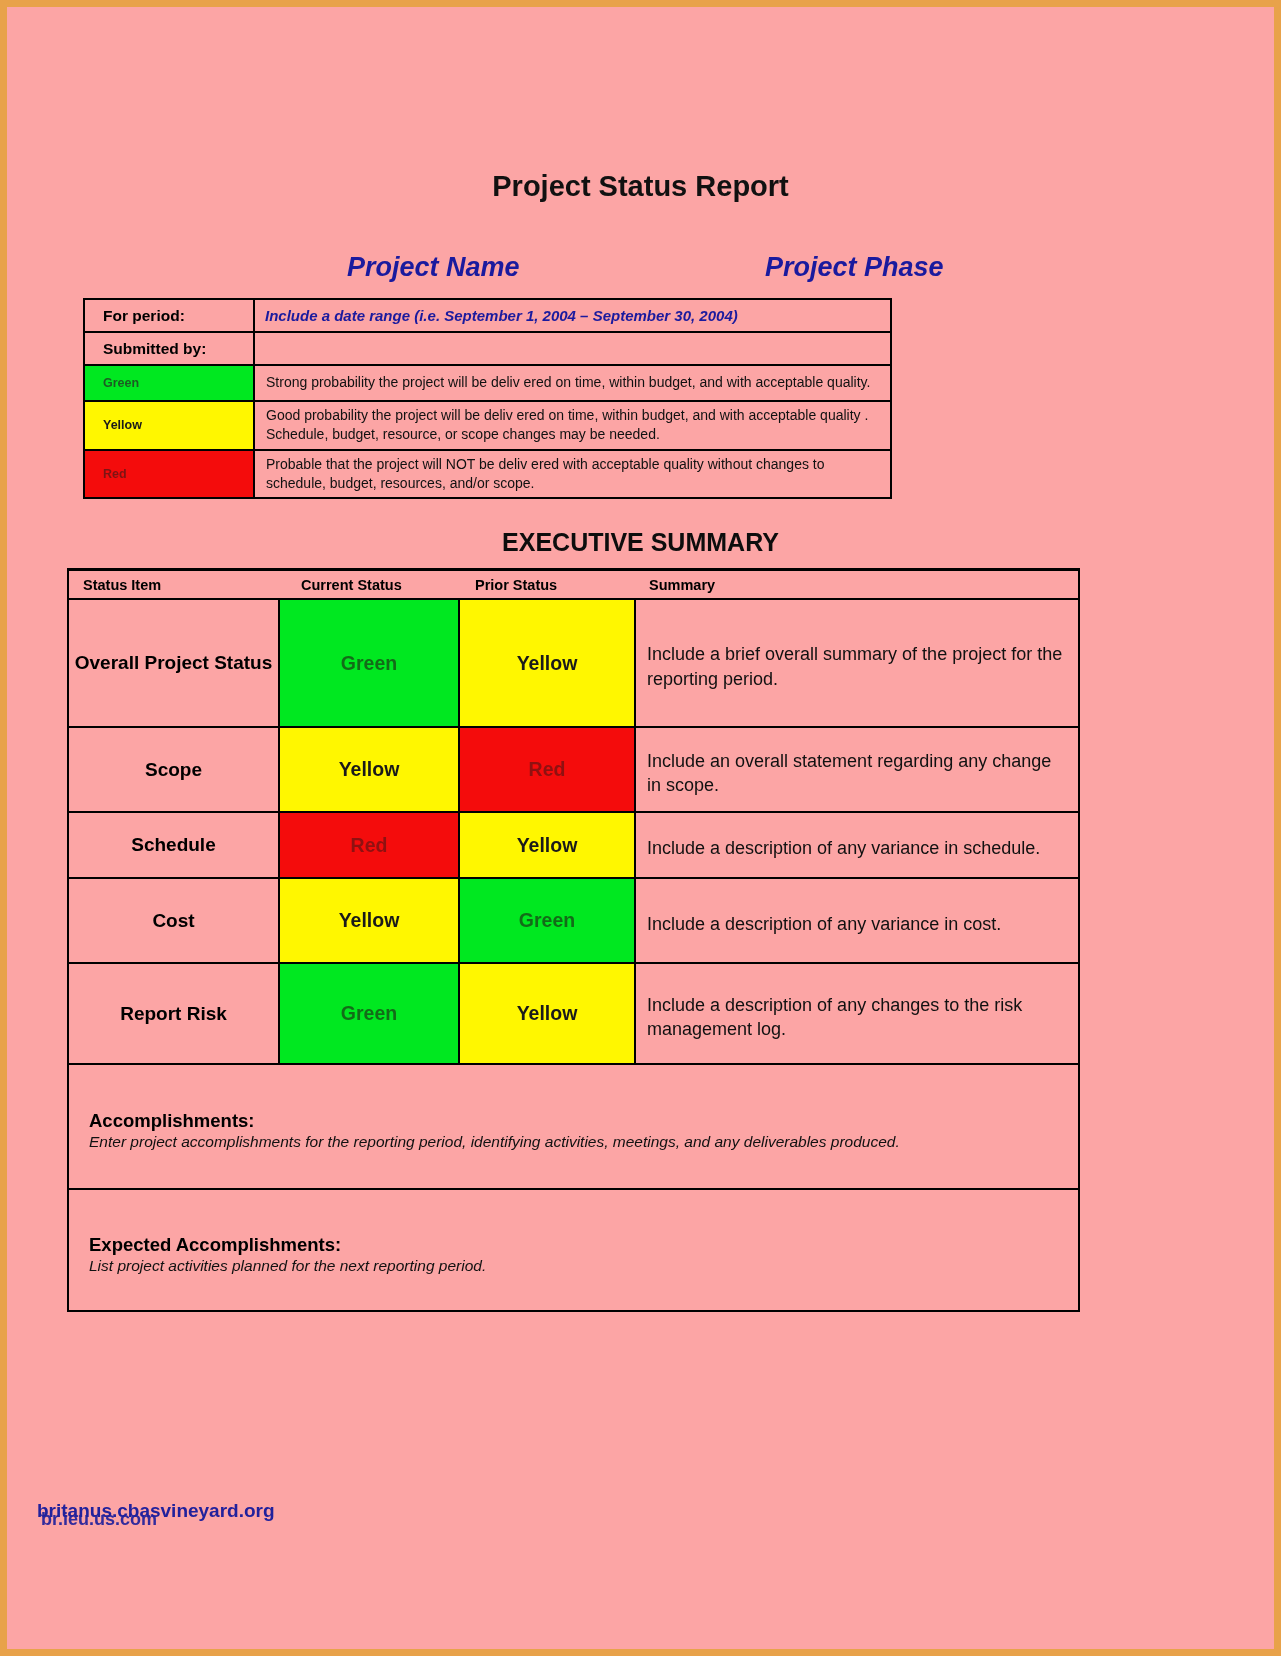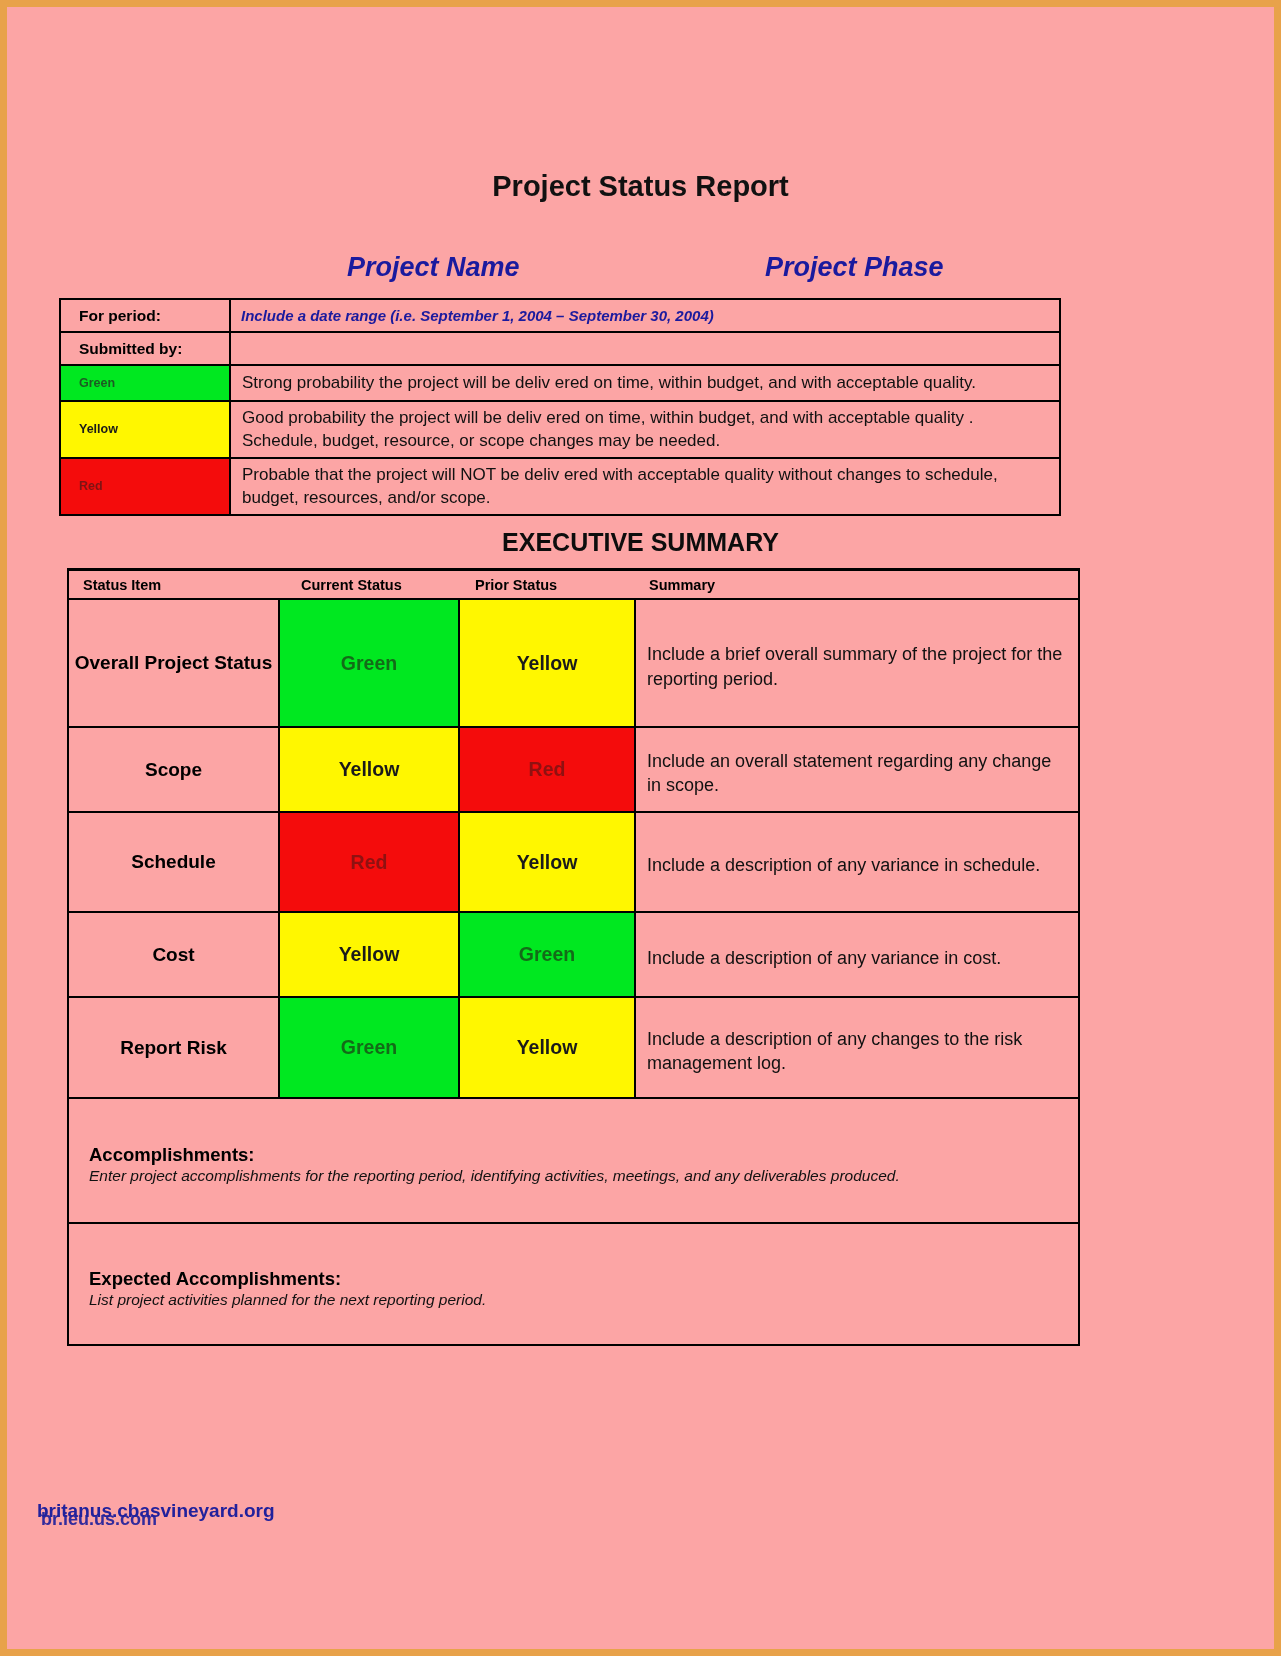--- a/index.html
+++ b/index.html
@@ -61,23 +61,23 @@
     top: 245px;
     font-size: 27px;
     font-weight: bold;
     font-style: italic;
     color: #1a1a9e;
   }
 
   
   .info-table {
     position: absolute;
-    left: 52px;
+    left: 76px;
     top: 291px;
-    width: 1002px;
+    width: 809px;
     border-collapse: collapse;
     table-layout: fixed;
   }
   .info-table td {
     border: 2px solid #000000;
     padding: 0;
     vertical-align: middle;
   }
   .info-label {
     width: 150px;
@@ -101,21 +101,21 @@
     width: 150px;
     height: 34px;
     font-size: 12.5px;
     font-weight: bold;
     padding: 0 0 0 18px !important;
   }
   .sw-green  { background: #00e820; color: #1d5a23; }
   .sw-yellow { background: #fff700; color: #1a1a1a; }
   .sw-red    { background: #f40c0c; color: #7d1414; }
   .legend-desc {
-    font-size: 17px;
+    font-size: 14px;
     color: #111;
     line-height: 1.38;
     padding: 4px 6px 4px 11px !important;
   }
 
   
   .exec-title {
     position: absolute;
     left: 0; right: 0;
     top: 521px;
@@ -274,21 +274,21 @@
         <td class="row-summary">Include a brief overall summary of the project for the reporting period.</td>
       </tr>
 
       <tr style="height:85px;">
         <td class="row-item">Scope</td>
         <td class="row-status st-yellow">Yellow</td>
         <td class="row-status st-red">Red</td>
         <td class="row-summary">Include an overall statement regarding any change in scope.</td>
       </tr>
 
-      <tr style="height:100px;">
+      <tr style="height:66px;">
         <td class="row-item">Schedule</td>
         <td class="row-status st-red">Red</td>
         <td class="row-status st-yellow">Yellow</td>
         <td class="row-summary">Include a description of any variance in schedule.</td>
       </tr>
 
       <tr style="height:85px;">
         <td class="row-item">Cost</td>
         <td class="row-status st-yellow">Yellow</td>
         <td class="row-status st-green">Green</td>

